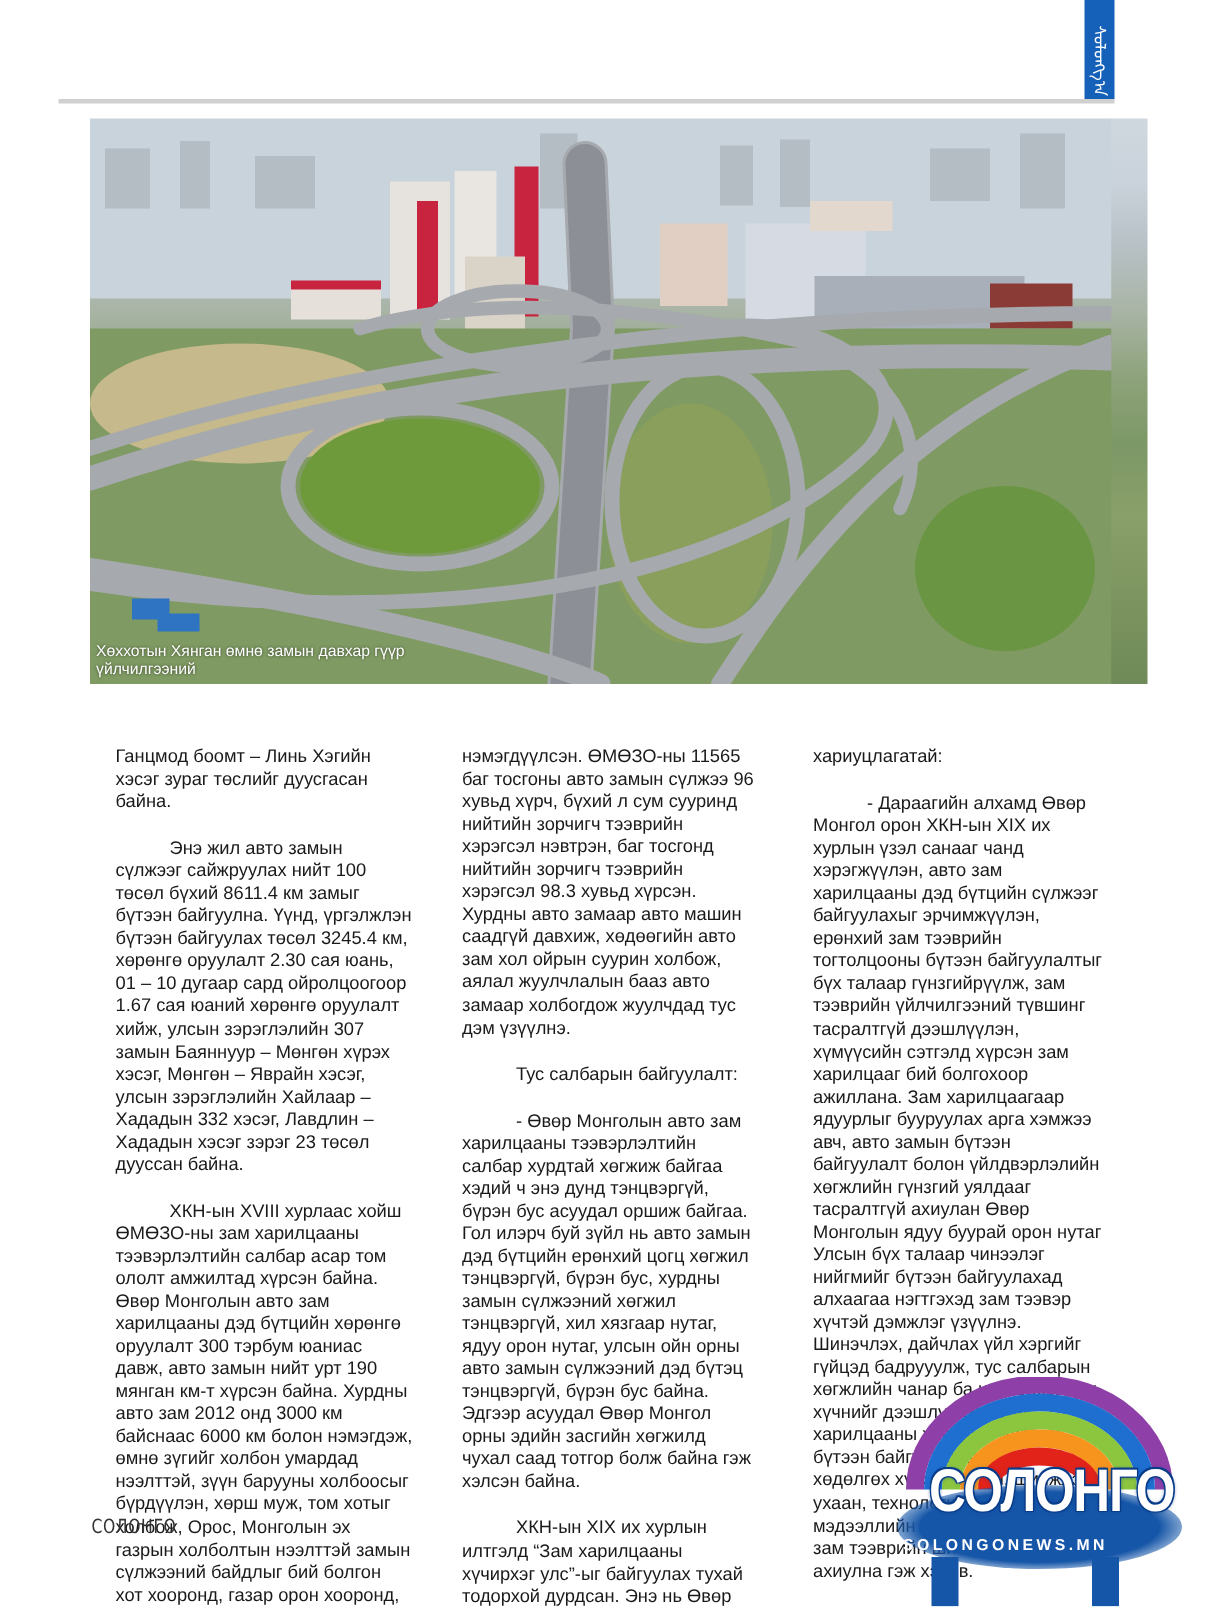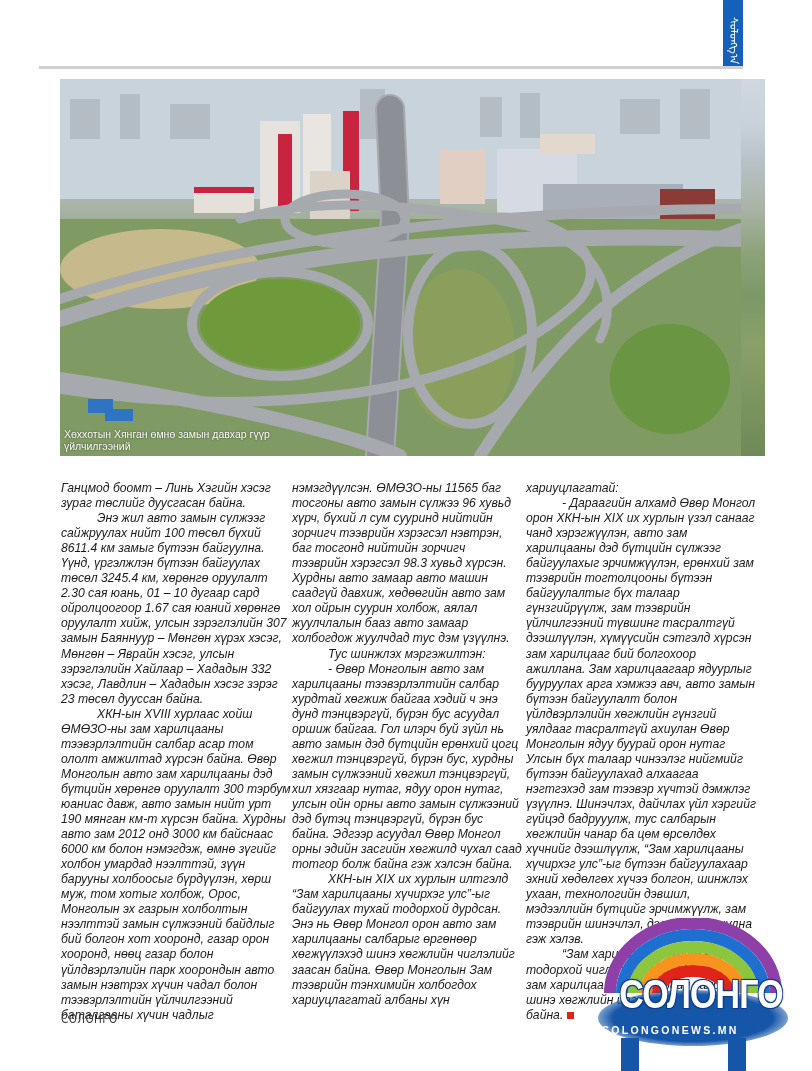--- a/index.html
+++ b/index.html
@@ -32,21 +32,21 @@
   .photo svg { position: absolute; left: 0; top: 0; }
   .caption {
     position: absolute; left: 4px; bottom: 4px;
     color: #ffffff; font-size: 10.5px; line-height: 12px;
     text-shadow: 0 0 2px rgba(0,0,0,0.6);
   }
   .col {
     position: absolute; top: 481px; width: 230px;
     font-size: 12.2px; line-height: 15.05px;
   }
-  .col p { margin: 0; font-style: italic; }
+  .col p { margin: 16px; }
   .col p.indent { text-indent: 36px; }
   .col1 { left: 61px; }
   .col2 { left: 292px; }
   .col3 { left: 526px; }
   .end-mark {
     display: inline-block; width: 7px; height: 7px; background: #e2231a;
     margin-left: 4px; vertical-align: 0px;
   }
   .footer-brand {
     position: absolute; left: 61px; top: 1011px;
@@ -136,21 +136,21 @@
 </div>
 
 <div class="col col1">
   <p>Ганцмод боомт – Линь Хэгийн хэсэг зураг төслийг дуусгасан байна.</p>
   <p class="indent">Энэ жил авто замын сүлжээг сайжруулах нийт 100 төсөл бүхий 8611.4 км замыг бүтээн байгуулна. Үүнд, үргэлжлэн бүтээн байгуулах төсөл 3245.4 км, хөрөнгө оруулалт 2.30 сая юань, 01 – 10 дугаар сард ойролцоогоор 1.67 сая юаний хөрөнгө оруулалт хийж, улсын зэрэглэлийн 307 замын Баяннуур – Мөнгөн хүрэх хэсэг, Мөнгөн – Яврайн хэсэг, улсын зэрэглэлийн Хайлаар – Хададын 332 хэсэг, Лавдлин – Хададын хэсэг зэрэг 23 төсөл дууссан байна.</p>
   <p class="indent">ХКН-ын XVIII хурлаас хойш ӨМӨЗО-ны зам харилцааны тээвэрлэлтийн салбар асар том ололт амжилтад хүрсэн байна. Өвөр Монголын авто зам харилцааны дэд бүтцийн хөрөнгө оруулалт 300 тэрбум юаниас давж, авто замын нийт урт 190 мянган км-т хүрсэн байна. Хурдны авто зам 2012 онд 3000 км байснаас 6000 км болон нэмэгдэж, өмнө зүгийг холбон умардад нээлттэй, зүүн барууны холбоосыг бүрдүүлэн, хөрш муж, том хотыг холбож, Орос, Монголын эх газрын холболтын нээлттэй замын сүлжээний байдлыг бий болгон хот хооронд, газар орон хооронд, нөөц газар болон үйлдвэрлэлийн парк хоорондын авто замын нэвтрэх хүчин чадал болон тээвэрлэлтийн үйлчилгээний баталгааны хүчин чадлыг</p>
 </div>
 
 <div class="col col2">
   <p>нэмэгдүүлсэн. ӨМӨЗО-ны 11565 баг тосгоны авто замын сүлжээ 96 хувьд хүрч, бүхий л сум сууринд нийтийн зорчигч тээврийн хэрэгсэл нэвтрэн, баг тосгонд нийтийн зорчигч тээврийн хэрэгсэл 98.3 хувьд хүрсэн. Хурдны авто замаар авто машин саадгүй давхиж, хөдөөгийн авто зам хол ойрын суурин холбож, аялал жуулчлалын бааз авто замаар холбогдож жуулчдад тус дэм үзүүлнэ.</p>
-  <p class="indent">Тус шинжлэх мэргэжилтэн:</p>
+  <p class="indent">Тус салбарын байгуулалт:</p>
   <p class="indent">- Өвөр Монголын авто зам харилцааны тээвэрлэлтийн салбар хурдтай хөгжиж байгаа хэдий ч энэ дунд тэнцвэргүй, бүрэн бус асуудал оршиж байгаа. Гол илэрч буй зүйл нь авто замын дэд бүтцийн ерөнхий цогц хөгжил тэнцвэргүй, бүрэн бус, хурдны замын сүлжээний хөгжил тэнцвэргүй, хил хязгаар нутаг, ядуу орон нутаг, улсын ойн орны авто замын сүлжээний дэд бүтэц тэнцвэргүй, бүрэн бус байна. Эдгээр асуудал Өвөр Монгол орны эдийн засгийн хөгжилд чухал саад тотгор болж байна гэж хэлсэн байна.</p>
   <p class="indent">ХКН-ын XIX их хурлын илтгэлд “Зам харилцааны хүчирхэг улс”-ыг байгуулах тухай тодорхой дурдсан. Энэ нь Өвөр Монгол орон авто зам харилцааны салбарыг өргөнөөр хөгжүүлэхэд шинэ хөгжлийн чиглэлийг заасан байна. Өвөр Монголын Зам тээврийн тэнхимийн холбогдох хариуцлагатай албаны хүн</p>
 </div>
 
 <div class="col col3">
   <p>хариуцлагатай:</p>
   <p class="indent">- Дараагийн алхамд Өвөр Монгол орон ХКН-ын XIX их хурлын үзэл санааг чанд хэрэгжүүлэн, авто зам харилцааны дэд бүтцийн сүлжээг байгуулахыг эрчимжүүлэн, ерөнхий зам тээврийн тогтолцооны бүтээн байгуулалтыг бүх талаар гүнзгийрүүлж, зам тээврийн үйлчилгээний түвшинг тасралтгүй дээшлүүлэн, хүмүүсийн сэтгэлд хүрсэн зам харилцааг бий болгохоор ажиллана. Зам харилцаагаар ядуурлыг бууруулах арга хэмжээ авч, авто замын бүтээн байгуулалт болон үйлдвэрлэлийн хөгжлийн гүнзгий уялдааг тасралтгүй ахиулан Өвөр Монголын ядуу буурай орон нутаг Улсын бүх талаар чинээлэг нийгмийг бүтээн байгуулахад алхаагаа нэгтгэхэд зам тээвэр хүчтэй дэмжлэг үзүүлнэ. Шинэчлэх, дайчлах үйл хэргийг гүйцэд бадрууулж, тус салбарын хөгжлийн чанар ба цөм өрсөлдөх хүчнийг дээшлүүлж, “Зам харилцааны хүчирхэг улс”-ыг бүтээн байгуулахаар эхний хөдөлгөх хүчээ болгон, шинжлэх ухаан, технологийн дэвшил, мэдээллийн бүтцийг эрчимжүүлж, зам тээврийн шинэчлэл, дэвшлийг ахиулна гэж хэлэв.</p>
   <p class="indent"><span>“Зам харилцааны хүчирхэг улс” тодорхой чиглэл нь Өвөр Монголын зам харилцаа, зам тээврийн салбарт шинэ хөгжлийн цаг үеийг эхлүүлсэн байна.</span><span class="end-mark"></span></p>
 </div>
 

